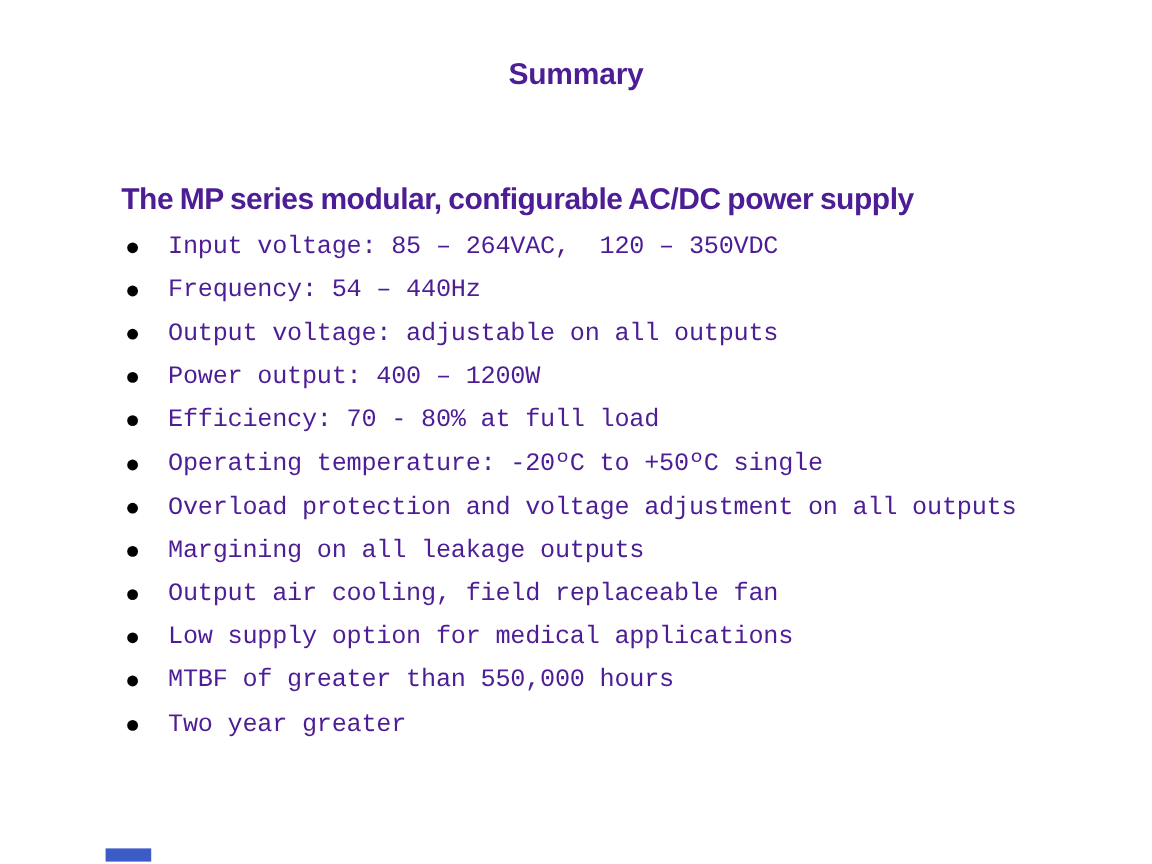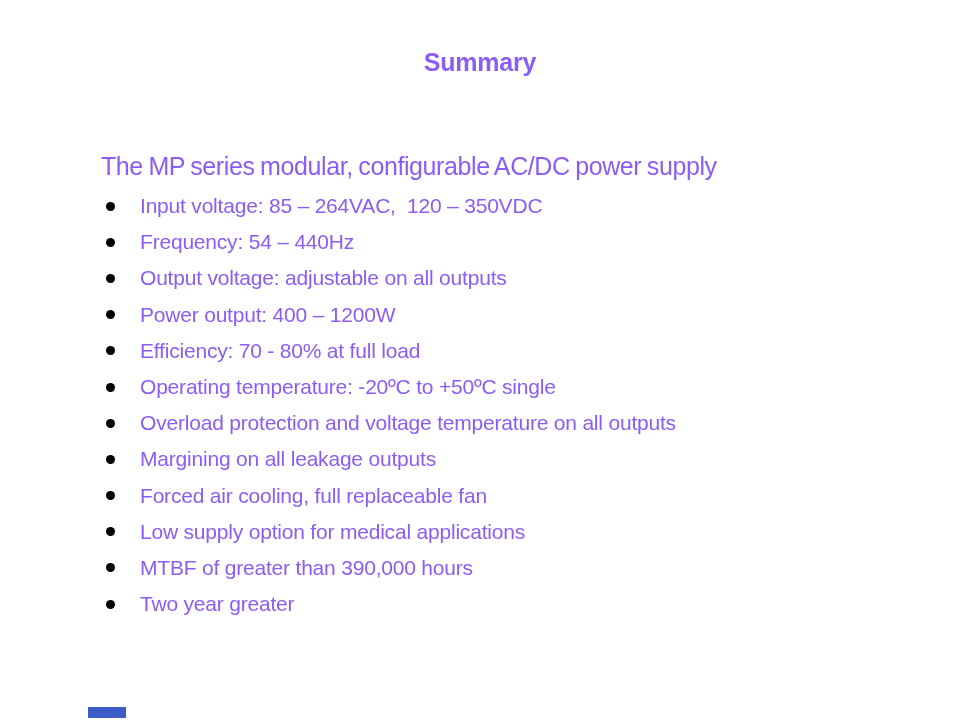--- a/index.html
+++ b/index.html
@@ -28,21 +28,21 @@
     font-weight: bold;
     line-height: 28px;
     letter-spacing: -0.2px;
   }
   .heading {
     position: absolute;
     left: 101px;
     top: 150px;
     margin: 0;
     font-size: 25px;
-    font-weight: normal;
+    font-weight: bold;
     line-height: 32px;
     letter-spacing: -0.4px;
     word-spacing: -1px;
     white-space: nowrap;
   }
   .list {
     position: absolute;
     left: 106px;
     top: 188px;
     right: 40px;
@@ -57,33 +57,34 @@
     width: 9px;
     height: 9px;
     border-radius: 50%;
     background: #000000;
     margin-right: 25px;
   }
   .text {
     font-size: 21px;
     letter-spacing: -0.2px;
     white-space: pre-wrap; 
+    font-family: Liberation Mono, monospace;
   }
   .accent-bar {
     position: absolute;
     left: 88px;
     top: 707px;
     width: 38px;
     height: 11px;
   }
 </style>
 </head>
 <body>
 
-<div class="slide" style="background: rgb(255, 255, 255); color: #8b5cf6;">
+<div class="slide" style="background: rgb(255, 255, 255); color: #4c1d95;">
   <h1 class="title">Summary</h1>
 
   <h2 class="heading">The MP series modular, configurable AC/DC power supply</h2>
 
   <div class="list" id="bullet-list">
       <div class="item">
         <span class="dot"></span>
         <span class="text">Input voltage: 85 – 264VAC,  120 – 350VDC</span>
       </div>
       <div class="item">
@@ -101,37 +102,37 @@
       <div class="item">
         <span class="dot"></span>
         <span class="text">Efficiency: 70 - 80% at full load</span>
       </div>
       <div class="item">
         <span class="dot"></span>
         <span class="text">Operating temperature: -20ºC to +50ºC single</span>
       </div>
       <div class="item">
         <span class="dot"></span>
-        <span class="text">Overload protection and voltage temperature on all outputs</span>
+        <span class="text">Overload protection and voltage adjustment on all outputs</span>
       </div>
       <div class="item">
         <span class="dot"></span>
         <span class="text">Margining on all leakage outputs</span>
       </div>
       <div class="item">
         <span class="dot"></span>
-        <span class="text">Forced air cooling, full replaceable fan</span>
+        <span class="text">Output air cooling, field replaceable fan</span>
       </div>
       <div class="item">
         <span class="dot"></span>
         <span class="text">Low supply option for medical applications</span>
       </div>
       <div class="item">
         <span class="dot"></span>
-        <span class="text">MTBF of greater than 390,000 hours</span>
+        <span class="text">MTBF of greater than 550,000 hours</span>
       </div>
       <div class="item">
         <span class="dot"></span>
         <span class="text">Two year greater</span>
       </div>
     </div>
 
   <div class="accent-bar" id="accent-bar" style="background: rgb(59, 91, 199);"></div>
 </div>
 

